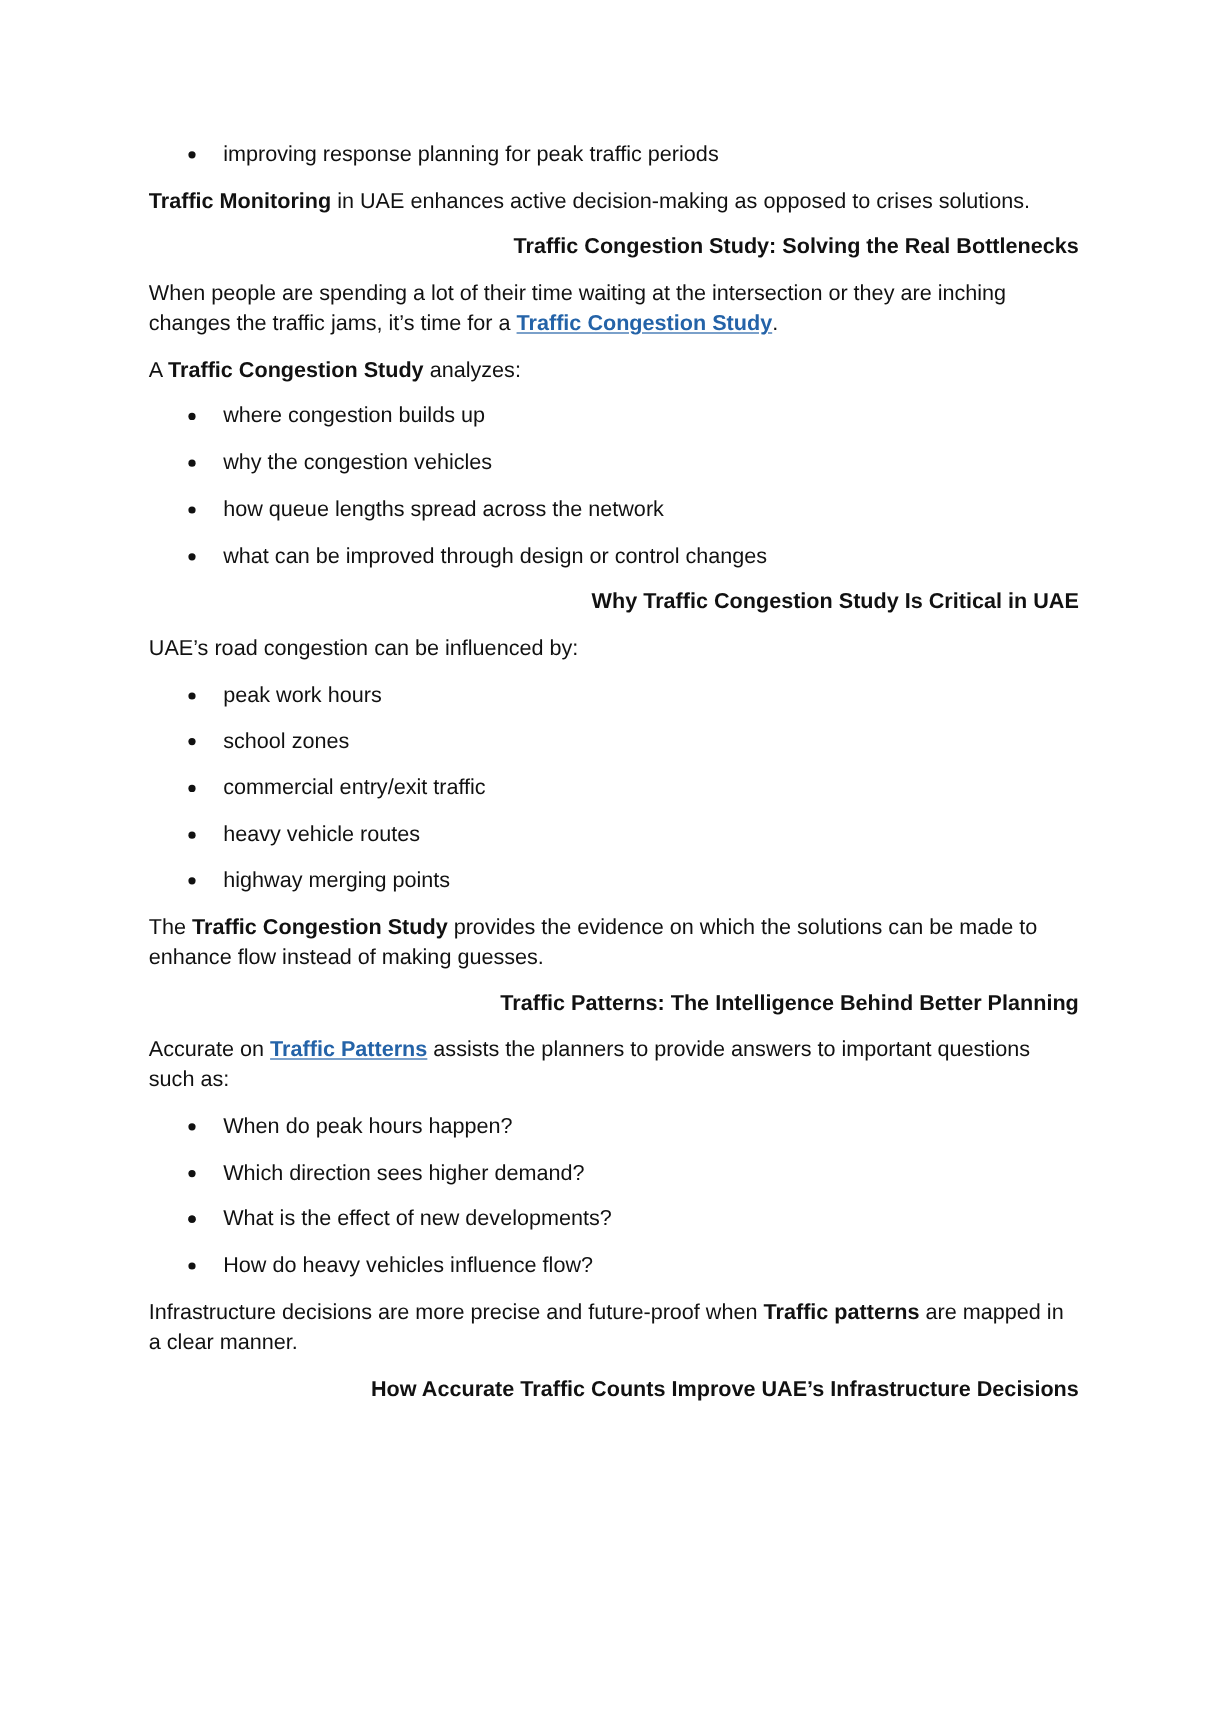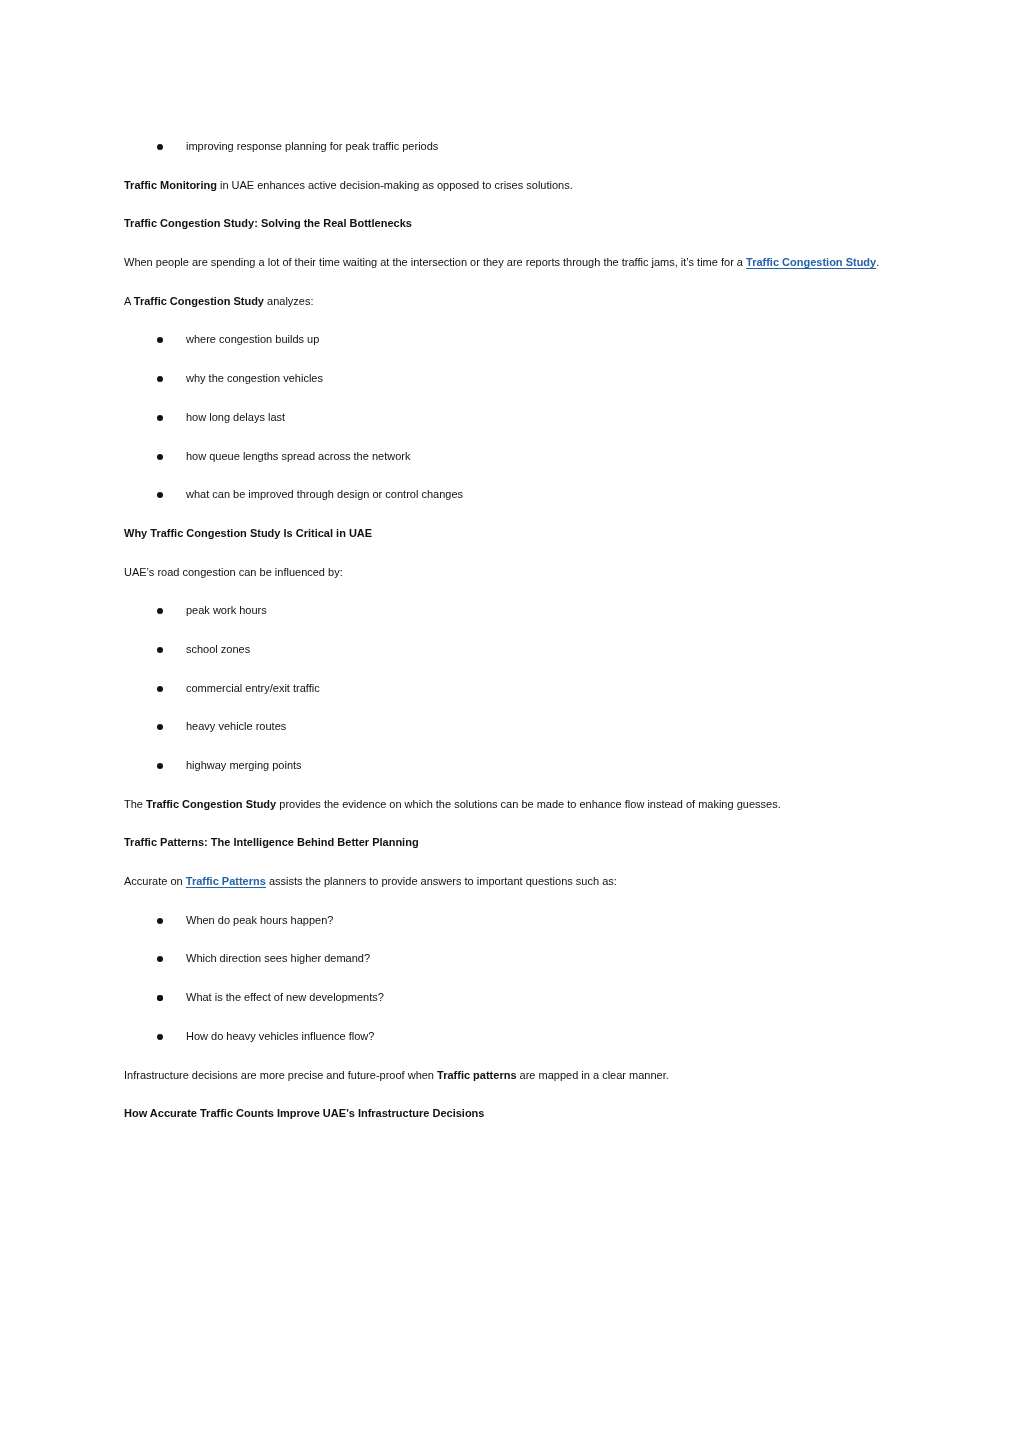--- a/index.html
+++ b/index.html
@@ -11,31 +11,32 @@
       width: 1023px;
       height: 1447px;
       position: relative;
       overflow: hidden;
       font-family: "Liberation Sans", "DejaVu Sans", sans-serif;
       color: #111111;
     }
     .page {
       position: absolute;
       left: 124px;
-      top: 134px;
+      top: 116px;
       width: 775px;
-      font-size: 11px;
+      font-size: 18px;
       line-height: 25px;
     }
     .p {
       margin: 0 0 13.7px 0;
     }
     .h {
       font-weight: bold;
       margin: 0 0 13.7px 0;
+      text-align: right;
     }
     b { font-weight: bold; }
     a.link {
       color: #2463a8;
       font-weight: bold;
       text-decoration: underline;
       text-underline-offset: 2px;
     }
     ul.bullets {
       list-style: none;
@@ -63,28 +64,27 @@
 <div class="page">
 
   <ul class="bullets">
     <li><span class="dot"></span><span>improving response planning for peak traffic periods</span></li>
   </ul>
 
   <p class="p"><b>Traffic Monitoring</b><span> in UAE enhances active decision-making as opposed to crises solutions.</span></p>
 
   <p class="h">Traffic Congestion Study: Solving the Real Bottlenecks</p>
 
-  <p class="p"><span>When people are spending a lot of their time waiting at the intersection or they are reports through the traffic jams, it’s time for a </span><a class="link" href="#">Traffic Congestion Study</a><span>.</span></p>
+  <p class="p"><span>When people are spending a lot of their time waiting at the intersection or they are inching changes the traffic jams, it’s time for a </span><a class="link" href="#">Traffic Congestion Study</a><span>.</span></p>
 
   <p class="p"><span>A </span><b>Traffic Congestion Study</b><span> analyzes:</span></p>
 
   <ul class="bullets">
     <li><span class="dot"></span><span>where congestion builds up</span></li>
     <li><span class="dot"></span><span>why the congestion vehicles</span></li>
-    <li><span class="dot"></span><span>how long delays last</span></li>
     <li><span class="dot"></span><span>how queue lengths spread across the network</span></li>
     <li><span class="dot"></span><span>what can be improved through design or control changes</span></li>
   </ul>
 
   <p class="h">Why Traffic Congestion Study Is Critical in UAE</p>
 
   <p class="p">UAE’s road congestion can be influenced by:</p>
 
   <ul class="bullets">
     <li><span class="dot"></span><span>peak work hours</span></li>

